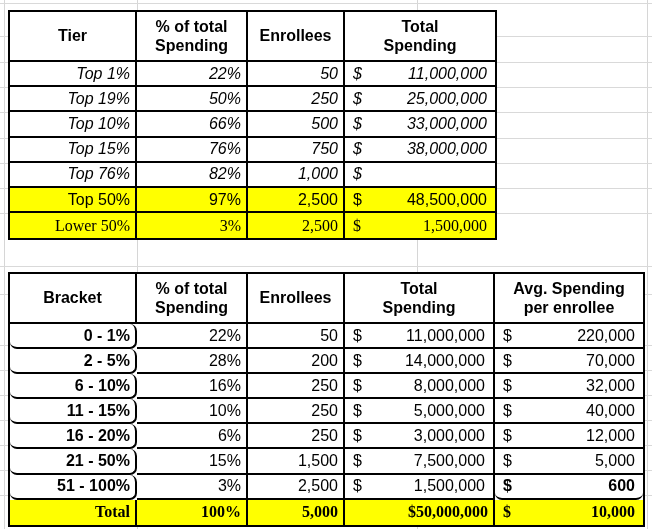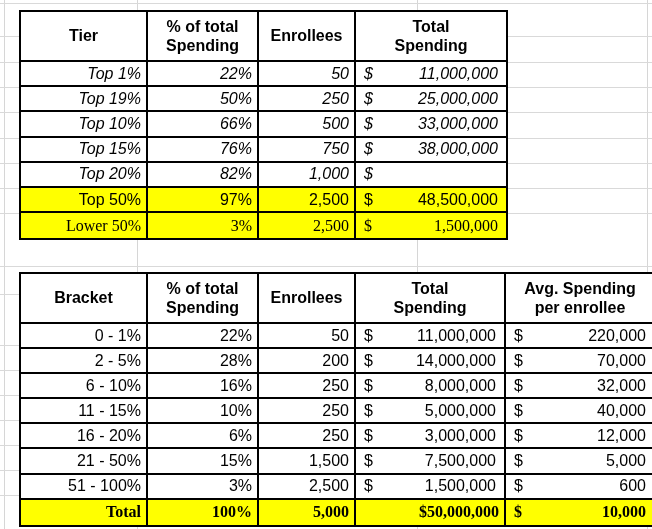--- a/index.html
+++ b/index.html
@@ -4,40 +4,40 @@
 <style>
   html,body{margin:0;padding:0;background:#fff;}
   .sheet{
     position:relative;width:652px;height:529px;background:#ffffff;
     font-family:"Liberation Sans",sans-serif;color:#000;overflow:hidden;
   }
   
   .vg{position:absolute;top:0;bottom:0;width:1px;background:#d6d6d6;z-index:0;}
   .hg{position:absolute;left:0;right:0;height:1px;background:#d9d9d9;z-index:0;}
 
-  .tbl{position:absolute;display:grid;border:2px solid #000;background:#fff;z-index:2;margin-left:11px;}
+  .tbl{position:absolute;display:grid;border:2px solid #000;background:#fff;z-index:2;}
   .t1{left:8px;top:10px;grid-template-columns:127px 111px 97px 150px;
       grid-template-rows:50px repeat(7,25.2px);}
   .t2{left:8px;top:272px;grid-template-columns:127px 111px 97px 150px 148px;
       grid-template-rows:50px repeat(8,25.1px);}
   .row{display:contents;}
   .cell{
     border-right:2px solid #000;border-bottom:2px solid #000;background:#fff;
     display:flex;align-items:center;font-size:16px;min-width:0;box-sizing:border-box;
   }
   .cell.last{border-right:none;}
   .row:last-child .cell{border-bottom:none;font-family:Liberation Serif, serif;}
   .th{font-weight:bold;justify-content:center;text-align:center;
       white-space:pre-line;line-height:1.2;}
   .num{justify-content:flex-end;padding-right:5px;}
   .money{justify-content:space-between;padding:0 8px 0 8px;}
   .row.it .cell{font-style:italic;}
   .row.hl .cell{background:#ffff00;padding-left:8px;}
   .row.bold .cell{font-weight:bold;}
-  .b{font-weight:normal;}
+  .b{font-weight:bold;border-radius:7px;}
 </style>
 </head>
 <body>
 
 <div class="sheet">
 
   <div class="vg" style="left:4px"></div>
   <div class="vg" style="left:137px"></div>
   <div class="vg" style="left:417px"></div>
   <div class="vg" style="left:647px"></div>
@@ -99,21 +99,21 @@
     <div class="row it">
       <div class="cell num">Top 15%</div>
       <div class="cell num">76%</div>
       <div class="cell num">750</div>
       <div class="cell money last">
           <span>$</span>
           <span>38,000,000</span>
         </div>
     </div>
     <div class="row it">
-      <div class="cell num">Top 20%</div>
+      <div class="cell num">Top 76%</div>
       <div class="cell num">82%</div>
       <div class="cell num">1,000</div>
       <div class="cell money last">
           <span>$</span>
         </div>
     </div>
     <div class="row hl">
       <div class="cell num">Top 50%</div>
       <div class="cell num">97%</div>
       <div class="cell num">2,500</div>

